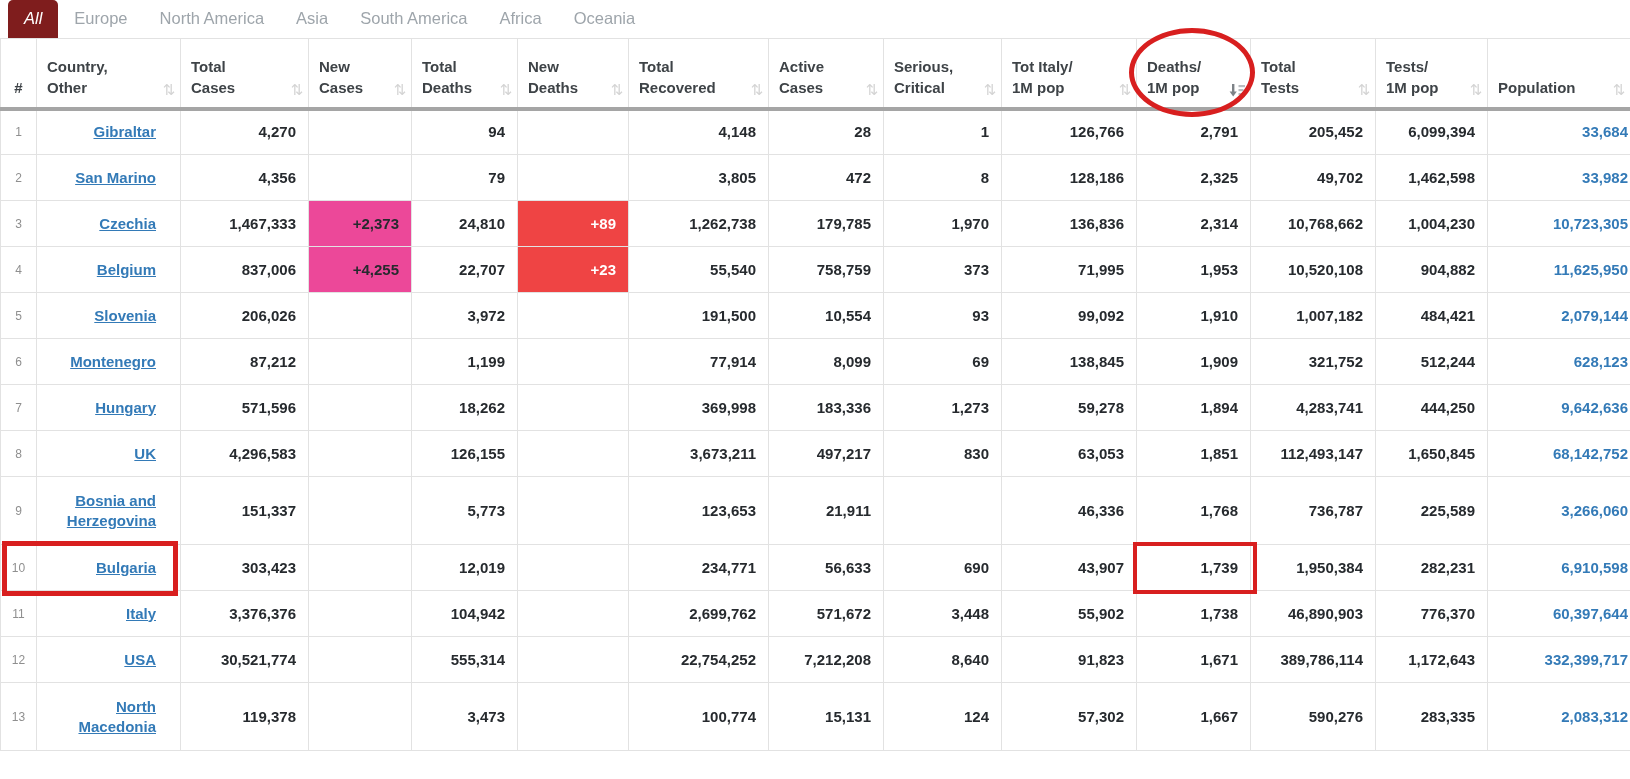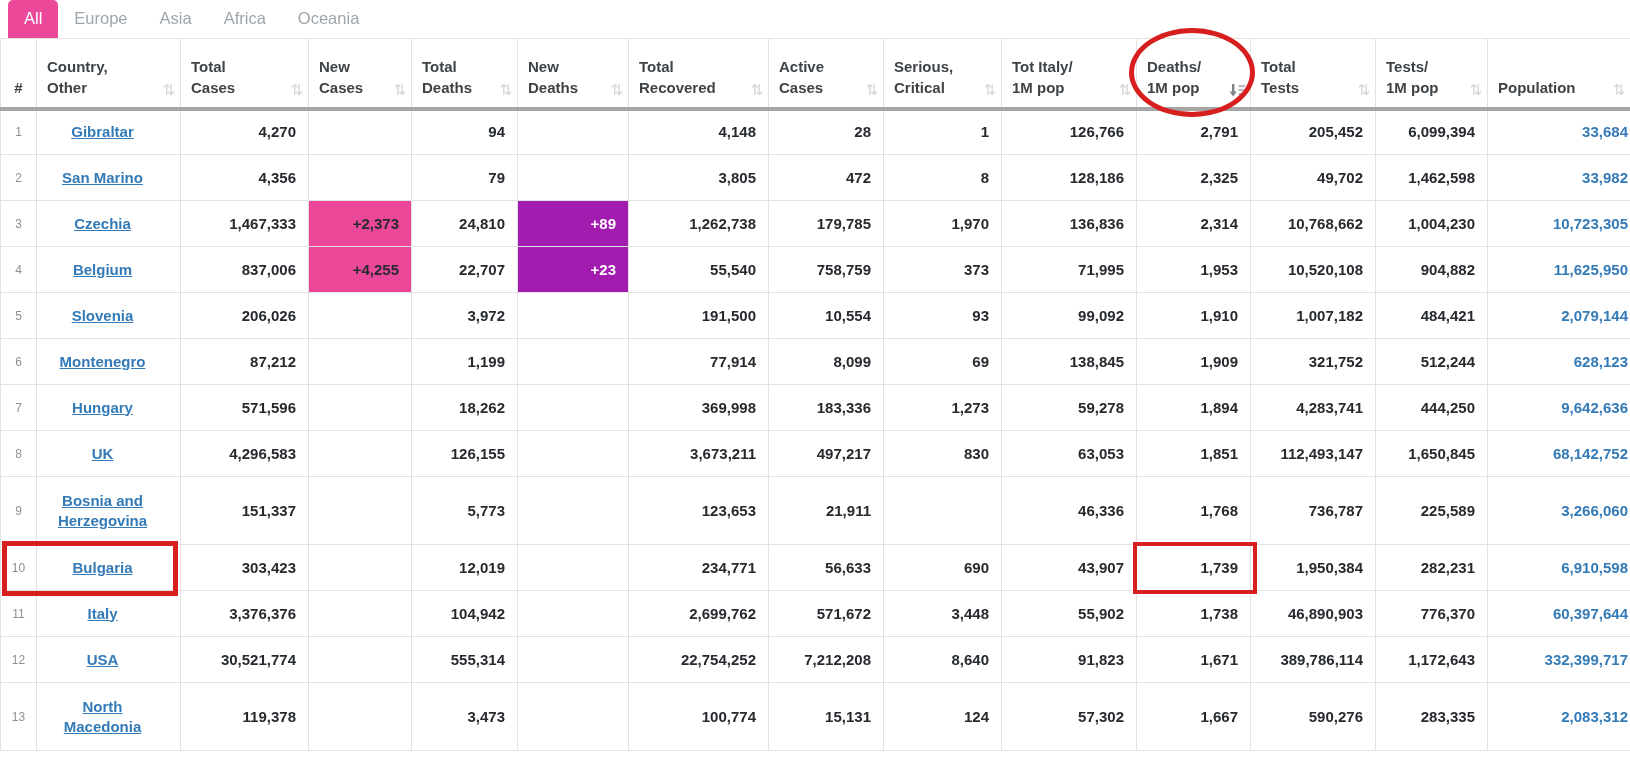--- a/index.html
+++ b/index.html
@@ -6,21 +6,21 @@
   .screen {
     position:relative; width:1630px; height:779px; overflow:hidden;
     background:#fff; font-family:"Liberation Sans","DejaVu Sans",sans-serif;
   }
   
   .tabs { display:flex; align-items:flex-end; height:38px; padding-left:8px; }
   .tab {
     padding:9px 16px 10px; font-size:16.5px; color:#9ea5ab; cursor:pointer;
     white-space:nowrap;
   }
-  .tab.active { background:#ec4899; color:#ffffff; border-radius:5px 5px 0 0; }
+  .tab.active { background:#7f1d1d; color:#ffffff; border-radius:5px 5px 0 0;font-style:italic; }
   
   table { border-collapse:collapse; table-layout:fixed; width:1630px; }
   thead th {
     border:1px solid #e2e2e2; border-bottom:4px solid #a5a5a5;
     vertical-align:bottom; text-align:left; background:#fff;
     padding:12px 6px 9px 10px; height:70px; box-sizing:border-box;
     font-size:15px; font-weight:bold; color:#3e4347; line-height:1.4;
     position:relative;
   }
   thead th.rank-h { text-align:center; padding-left:2px; padding-right:2px; }
@@ -33,43 +33,45 @@
   .sort svg { display:block; }
   tbody td {
     border:1px solid #e2e2e2;
     font-size:15px; font-weight:bold; color:#262a2e;
     text-align:right; padding:4px 12px 4px 4px;
     height:46px; box-sizing:border-box; line-height:20px;
     background:#fff; overflow:hidden;
   }
   tbody tr:nth-child(9) td, tbody tr:nth-child(13) td { height:68px; }
   td.rank { text-align:center; font-weight:normal; font-size:12px; color:#8f8f8f; padding:4px 2px; }
-  td.country { text-align:center; padding-left:12px; padding-right:24px; }
+  td.country { text-align:right; padding-left:12px; padding-right:24px; }
   td.country a { color:#337ab7; text-decoration:underline; font-weight:bold; }
   td.yellow { background:#ec4899; }
-  td.red { background:#a21caf; color:#ffffff; }
+  td.red { background:#ef4444; color:#ffffff; }
   td.population { color:#337ab7; padding-right:2px; cursor:pointer; }
   
   .annotation {
     position:absolute; border-style:solid; border-color:#d81f1f;
     box-sizing:border-box; pointer-events:none; background:transparent;
   }
   .ann-circle { left:1129px; top:28px; width:126px; height:89px; border-width:5px; border-radius:50%; }
   .ann-box-country { left:2px; top:541px; width:176px; height:55px; border-width:5px; }
   .ann-box-value { left:1133px; top:542px; width:124px; height:52px; border-width:4px; }
 </style>
 </head>
 <body>
 
 <div class="screen">
 
   <div class="tabs">
     <div class="tab active">All</div>
     <div class="tab">Europe</div>
+    <div class="tab">North America</div>
     <div class="tab">Asia</div>
+    <div class="tab">South America</div>
     <div class="tab">Africa</div>
     <div class="tab">Oceania</div>
   </div>
 
   <table>
     <colgroup>
       <col style="width:36px">
         <col style="width:144px">
         <col style="width:128px">
         <col style="width:103px">

